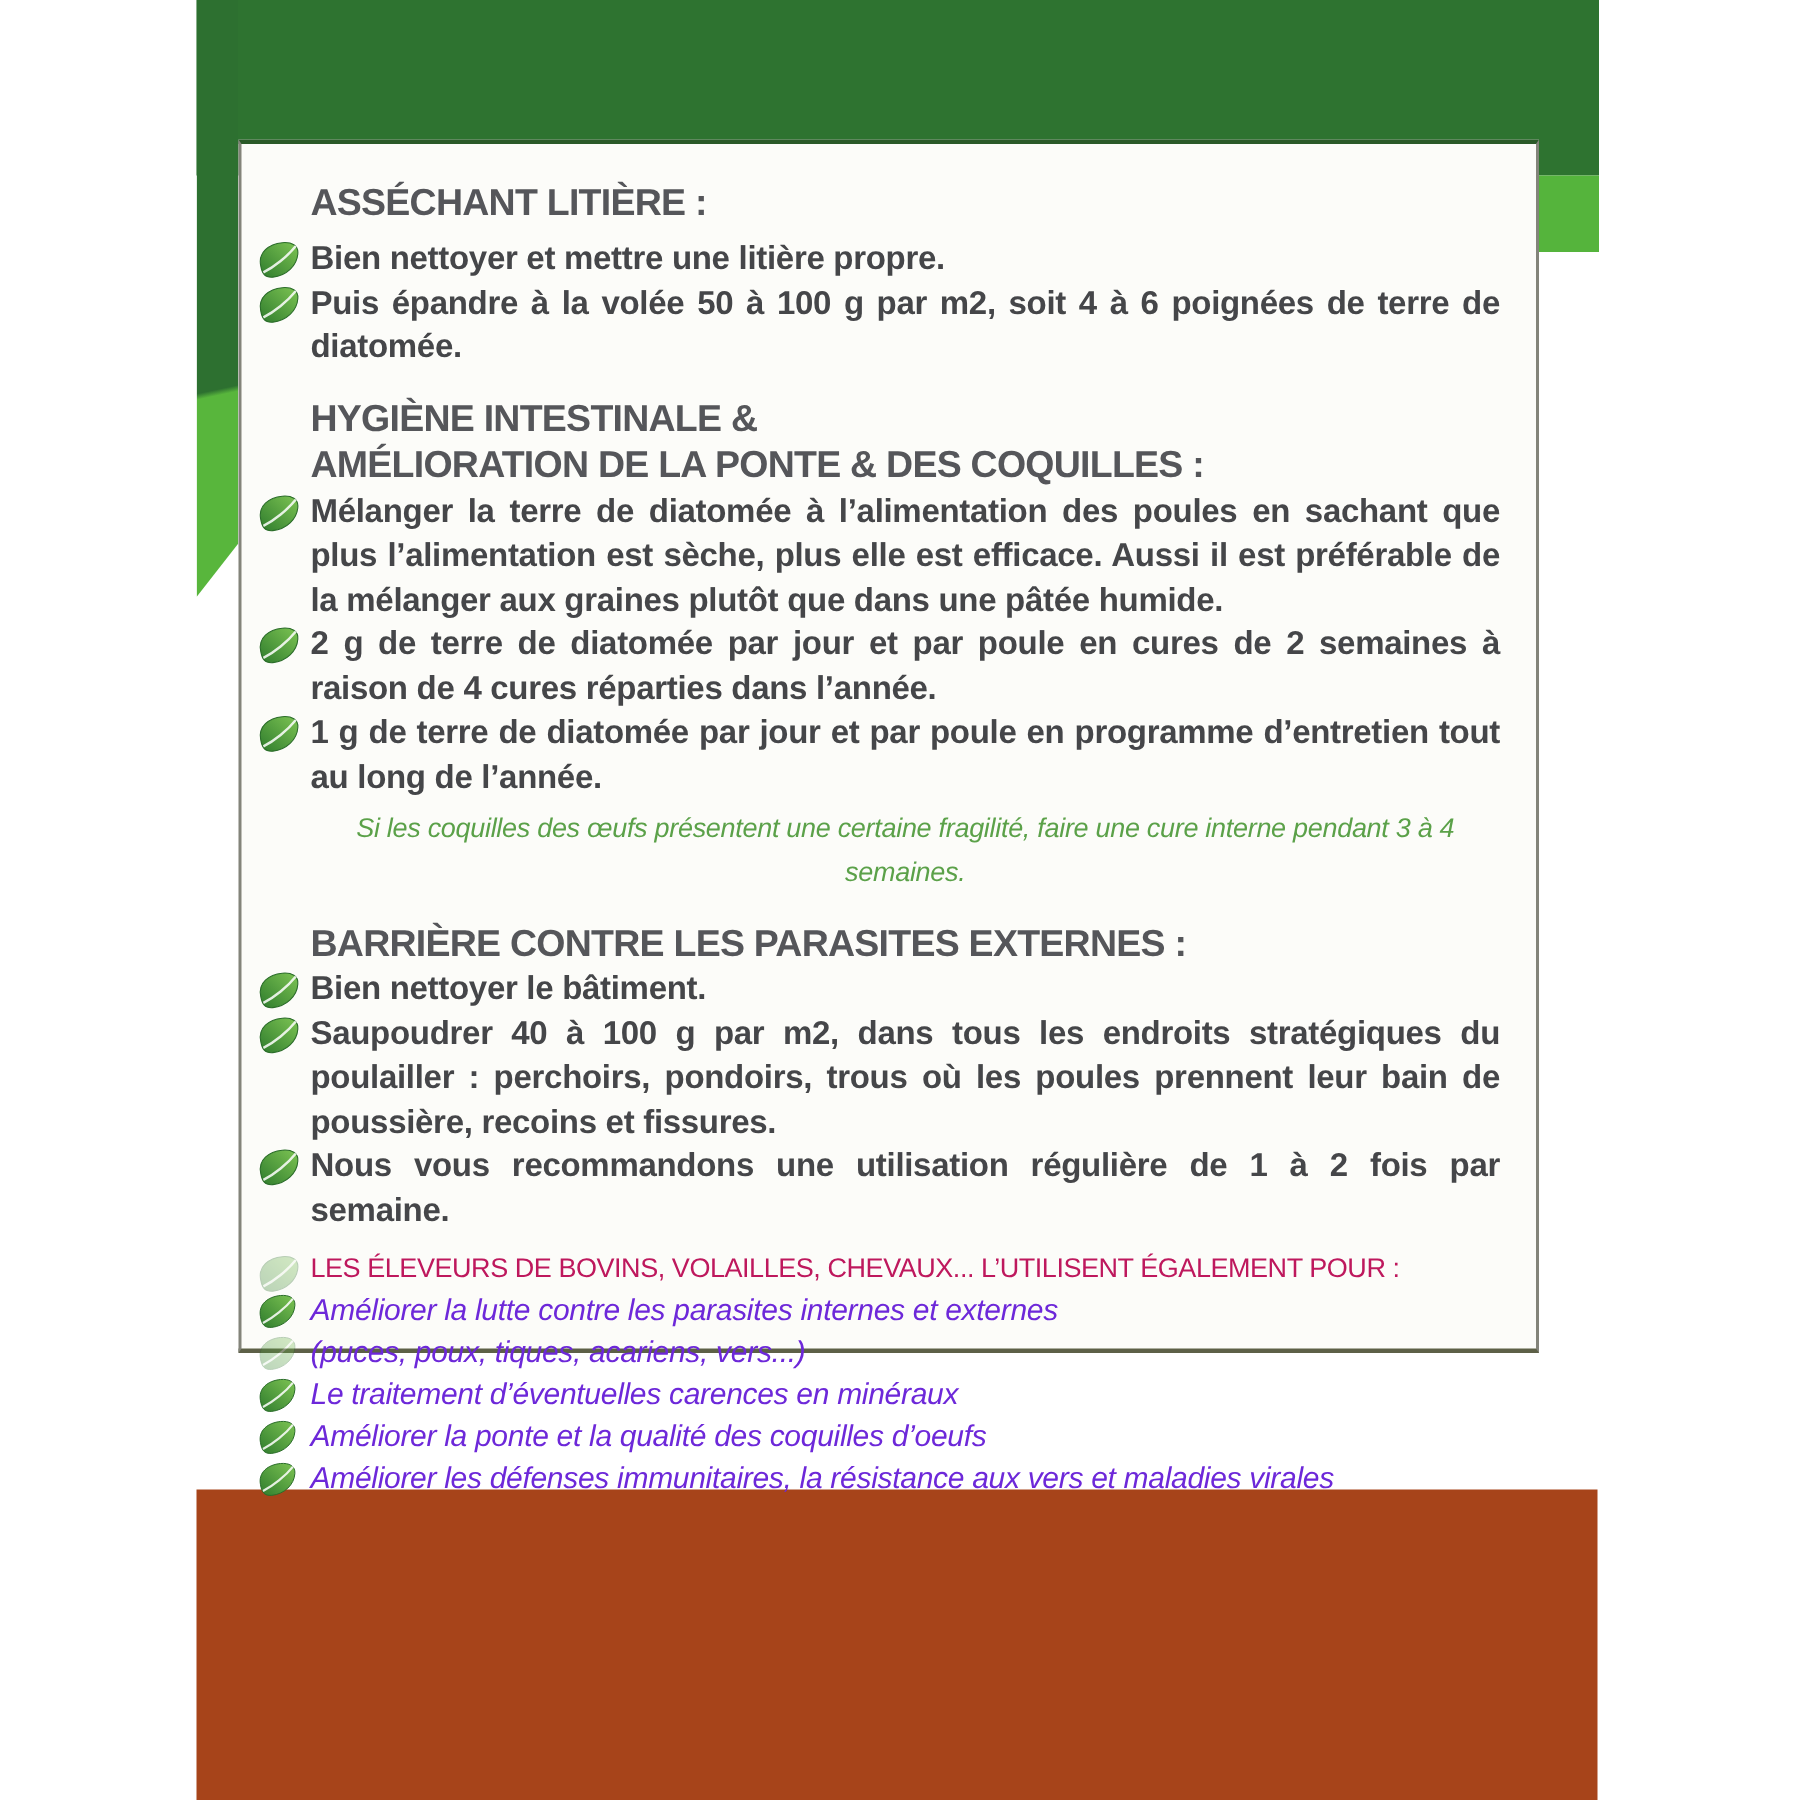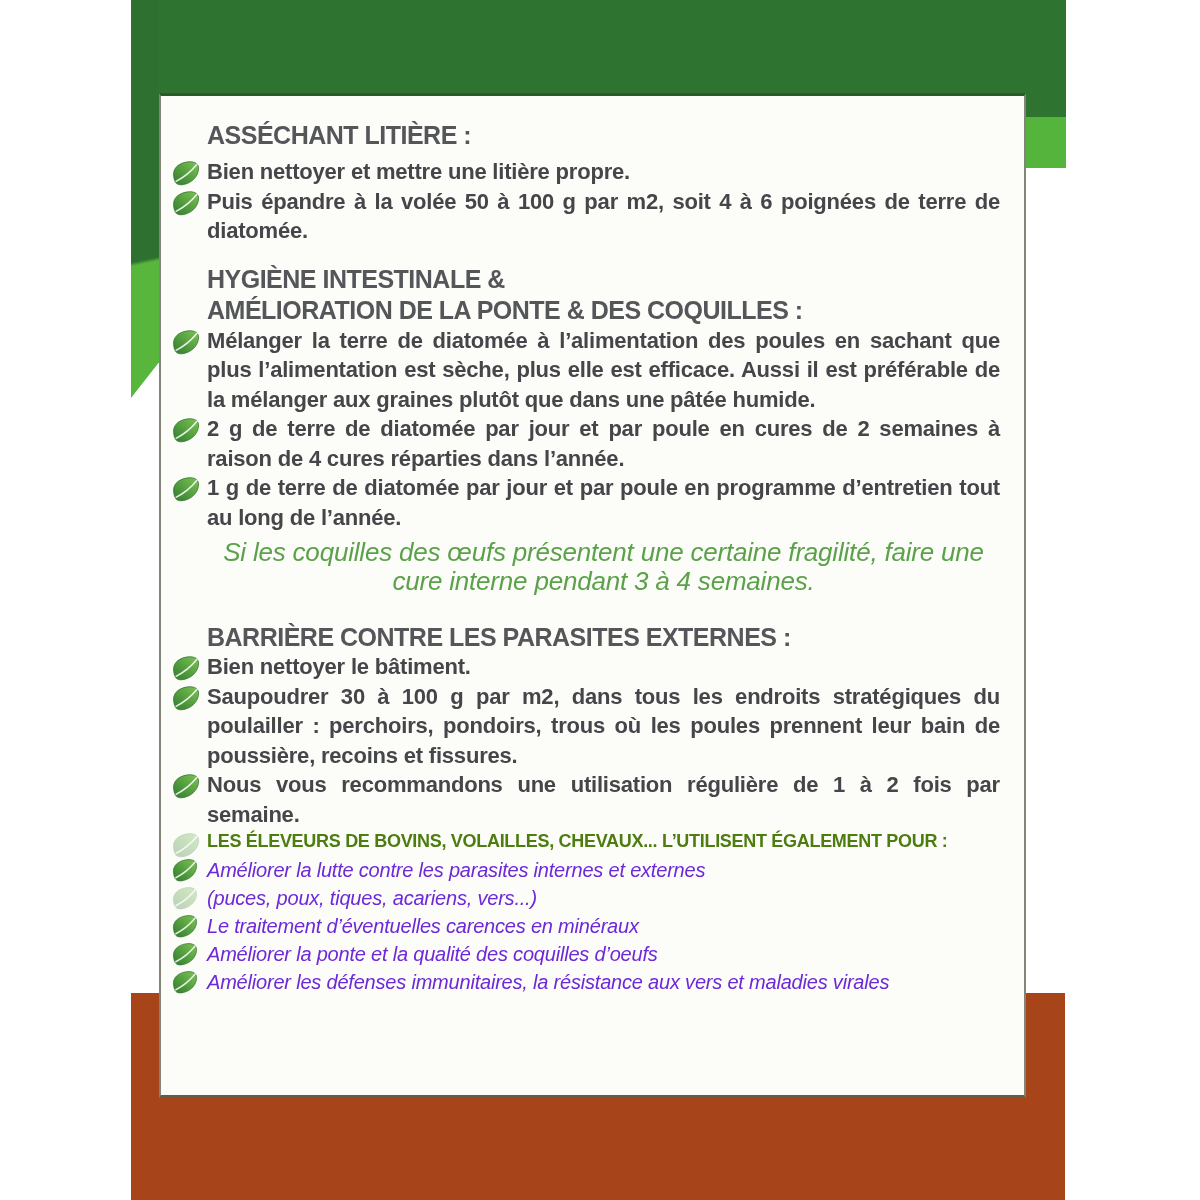--- a/index.html
+++ b/index.html
@@ -11,41 +11,41 @@
   .band-top{position:absolute;left:131px;top:0;width:935px;height:117px;background:#2e7330;}
   .tab-right{position:absolute;left:1026px;top:117px;width:40px;height:51px;background:#55b43c;}
   .ribbon-left{
     position:absolute;left:131px;top:0;width:28px;height:398px;
     background:linear-gradient(168deg,#2d7030 0%,#2d7030 65%,#58b63c 66%,#58b63c 100%);
     clip-path:polygon(0 0,100% 0,100% 91%,0 100%);
   }
   .band-bottom{position:absolute;left:131px;top:993px;width:934px;height:207px;background:#a7441a;}
   
   .card{
-    position:absolute;left:159px;top:93px;width:867px;height:1005px;box-sizing:border-box;
+    position:absolute;left:159px;top:93px;width:867px;height:809px;box-sizing:border-box;
     background:#fcfcf9;
     border:2px solid #83847a;border-top:3px solid #2a5a28;border-bottom:3px solid #5d6047;
     padding:12px 24px 16px 46px;
   }
   h1,h2,h3{margin:0;color:#55565a;font-weight:bold;letter-spacing:-0.5px;}
   .h-main{font-size:25px;line-height:30px;}
   .title-1{margin:12px 0 7px;}
   .title-2{margin-top:18px;line-height:31px;}
   .title-3{margin-top:4px;margin-bottom:0;}
   .body{font-size:22px;line-height:29.5px;color:#454649;letter-spacing:-0.2px;margin:0;}
   .jt{text-align:justify;}
   .bullet{position:relative;font-weight:bold;}
   .leaf{position:absolute;left:-38px;top:3px;width:33px;height:27px;}
   .leaf.faint{opacity:.32;}
   .note{
-    margin-top:6px;font-size:26px;line-height:29px;color:#5ba149;font-style:italic;
+    margin-top:6px;font-size:18px;line-height:29px;color:#5ba149;font-style:italic;
     text-align:center;letter-spacing:-0.2px;
   }
   .subhead{
-    font-size:18px;line-height:24px;color:#4d7c0f;font-weight:bold;
+    margin-top:12px;font-size:18px;line-height:24px;color:#be185d;font-weight:normal;
     letter-spacing:-0.3px;position:relative;
   }
   .gitems{margin-top:3px;}
   .gitem{position:relative;font-size:20px;line-height:28px;color:#6d28d9;font-style:italic;letter-spacing:-0.2px;}
   .gitem .leaf{top:2px;width:31px;height:25px;}
   .hidden-defs{position:absolute;width:0;height:0;overflow:hidden;}
 </style>
 </head>
 <body>
 
@@ -117,21 +117,21 @@
     <div class="bullet">
       <svg class="leaf">
           <use href="#leafShape"></use>
         </svg>
       <p class="body jt">Bien nettoyer le bâtiment.</p>
     </div>
     <div class="bullet">
       <svg class="leaf">
           <use href="#leafShape"></use>
         </svg>
-      <p class="body jt">Saupoudrer 30 à 100 g par m2, dans tous les endroits stratégiques du poulailler : perchoirs, pondoirs, trous où les poules prennent leur bain de poussière, recoins et fissures.</p>
+      <p class="body jt">Saupoudrer 40 à 100 g par m2, dans tous les endroits stratégiques du poulailler : perchoirs, pondoirs, trous où les poules prennent leur bain de poussière, recoins et fissures.</p>
     </div>
     <div class="bullet">
       <svg class="leaf">
           <use href="#leafShape"></use>
         </svg>
       <p class="body jt">Nous vous recommandons une utilisation régulière de 1 à 2 fois par semaine.</p>
     </div>
 
     <div class="subhead">
       <svg class="leaf faint">

